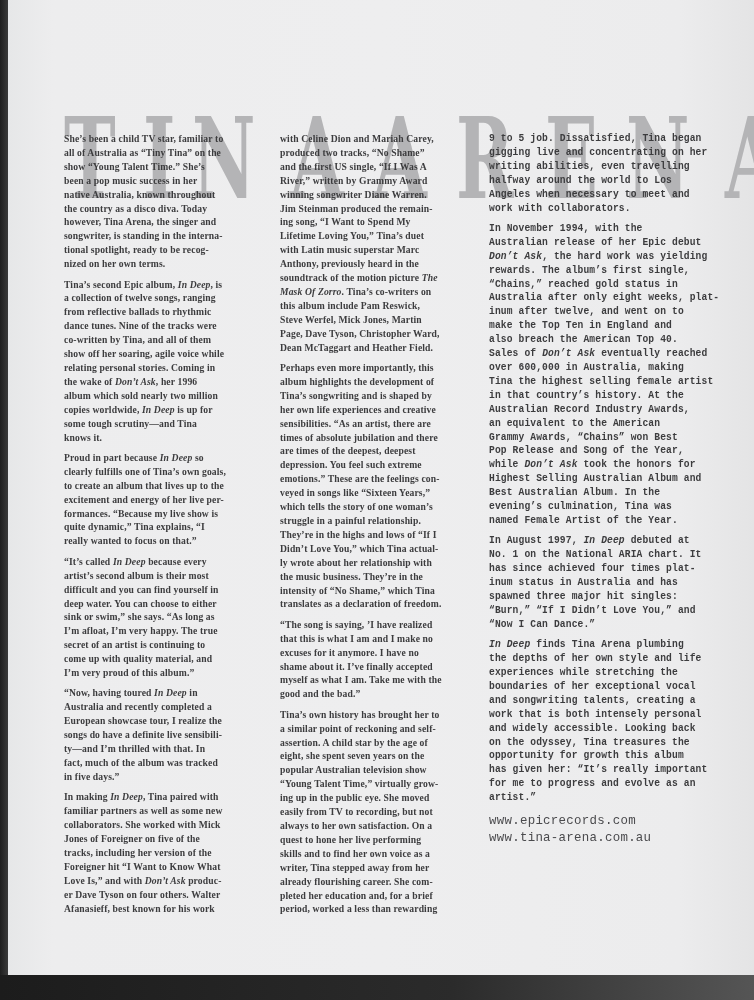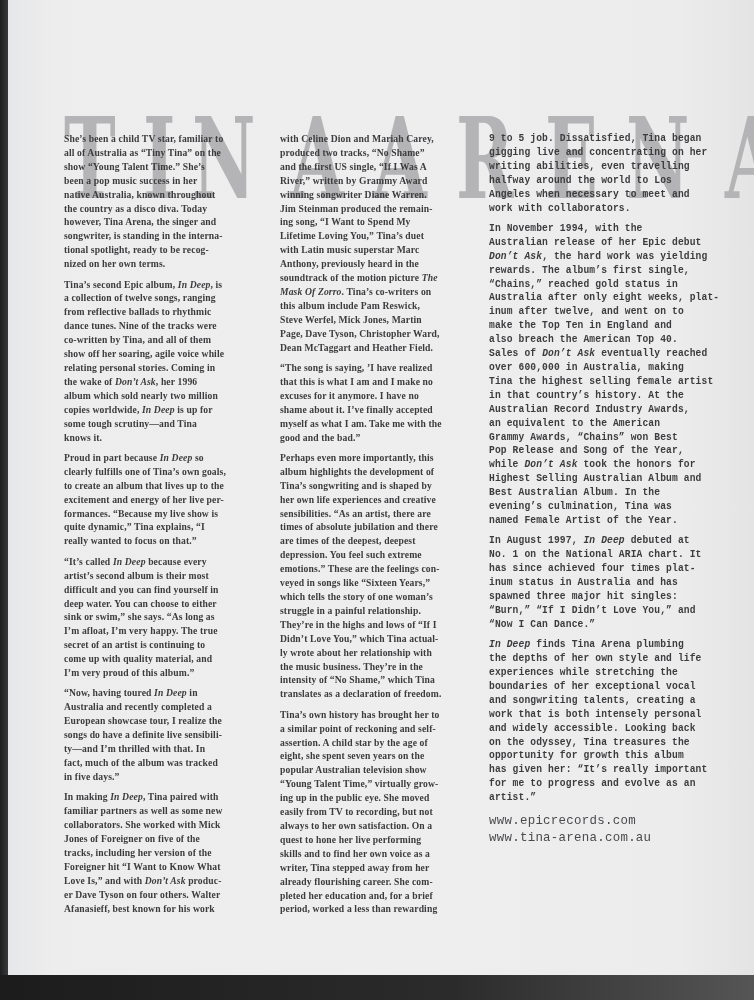--- a/index.html
+++ b/index.html
@@ -160,48 +160,48 @@
       <span class="line"><span>ing song, “I Want to Spend My</span></span>
       <span class="line"><span>Lifetime Loving You,” Tina’s duet</span></span>
       <span class="line"><span>with Latin music superstar Marc</span></span>
       <span class="line"><span>Anthony, previously heard in the</span></span>
       <span class="line"><span>soundtrack of the motion picture </span><i>The</i></span>
       <span class="line"><i>Mask Of Zorro</i><span>. Tina’s co-writers on</span></span>
       <span class="line"><span>this album include Pam Reswick,</span></span>
       <span class="line"><span>Steve Werfel, Mick Jones, Martin</span></span>
       <span class="line"><span>Page, Dave Tyson, Christopher Ward,</span></span>
       <span class="line"><span>Dean McTaggart and Heather Field.</span></span>
-    </p>
-    <p class="para">
-      <span class="line"><span>“The song is saying, ’I have realized</span></span>
-      <span class="line"><span>that this is what I am and I make no</span></span>
-      <span class="line"><span>excuses for it anymore. I have no</span></span>
-      <span class="line"><span>shame about it. I’ve finally accepted</span></span>
-      <span class="line"><span>myself as what I am. Take me with the</span></span>
-      <span class="line"><span>good and the bad.”</span></span>
     </p>
     <p class="para">
       <span class="line"><span>Perhaps even more importantly, this</span></span>
       <span class="line"><span>album highlights the development of</span></span>
       <span class="line"><span>Tina’s songwriting and is shaped by</span></span>
       <span class="line"><span>her own life experiences and creative</span></span>
       <span class="line"><span>sensibilities. “As an artist, there are</span></span>
       <span class="line"><span>times of absolute jubilation and there</span></span>
       <span class="line"><span>are times of the deepest, deepest</span></span>
       <span class="line"><span>depression. You feel such extreme</span></span>
       <span class="line"><span>emotions.” These are the feelings con-</span></span>
       <span class="line"><span>veyed in songs like “Sixteen Years,”</span></span>
       <span class="line"><span>which tells the story of one woman’s</span></span>
       <span class="line"><span>struggle in a painful relationship.</span></span>
       <span class="line"><span>They’re in the highs and lows of “If I</span></span>
       <span class="line"><span>Didn’t Love You,” which Tina actual-</span></span>
       <span class="line"><span>ly wrote about her relationship with</span></span>
       <span class="line"><span>the music business.  They’re in the</span></span>
       <span class="line"><span>intensity of “No Shame,” which Tina</span></span>
       <span class="line"><span>translates as a declaration of freedom.</span></span>
+    </p>
+    <p class="para">
+      <span class="line"><span>“The song is saying, ’I have realized</span></span>
+      <span class="line"><span>that this is what I am and I make no</span></span>
+      <span class="line"><span>excuses for it anymore. I have no</span></span>
+      <span class="line"><span>shame about it. I’ve finally accepted</span></span>
+      <span class="line"><span>myself as what I am. Take me with the</span></span>
+      <span class="line"><span>good and the bad.”</span></span>
     </p>
     <p class="para">
       <span class="line"><span>Tina’s own history has brought her to</span></span>
       <span class="line"><span>a similar point of reckoning and self-</span></span>
       <span class="line"><span>assertion. A child star by the age of</span></span>
       <span class="line"><span>eight, she spent seven years on the</span></span>
       <span class="line"><span>popular Australian television show</span></span>
       <span class="line"><span>“Young Talent Time,” virtually grow-</span></span>
       <span class="line"><span>ing up in the public eye. She moved</span></span>
       <span class="line"><span>easily from TV to recording, but not</span></span>

